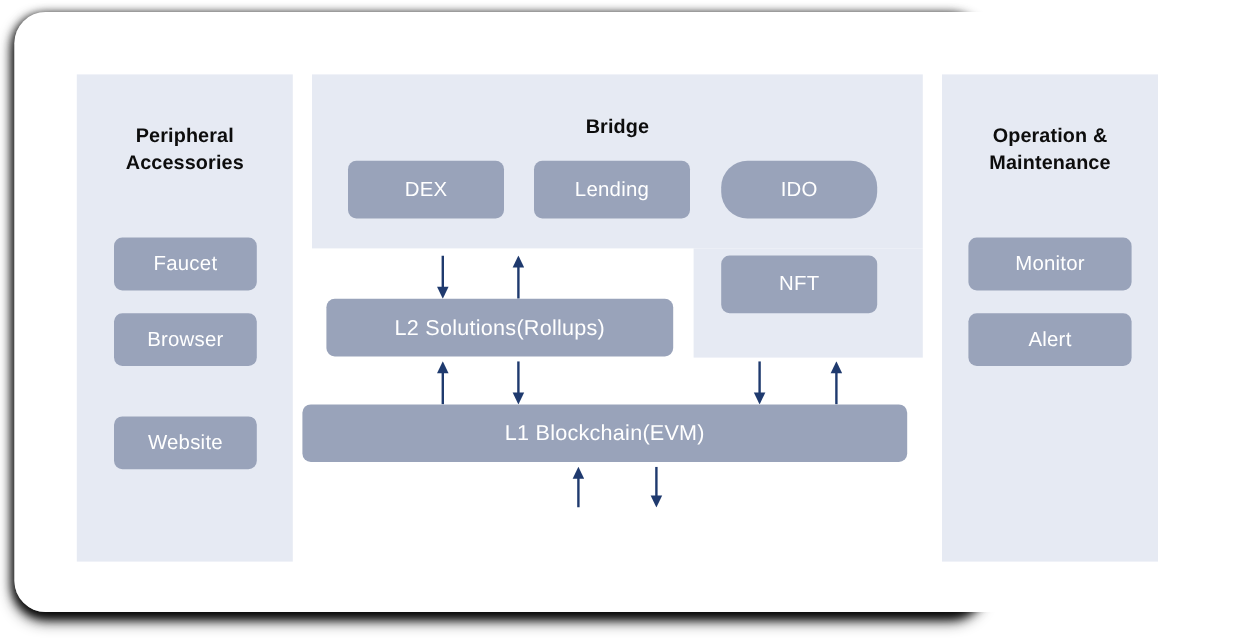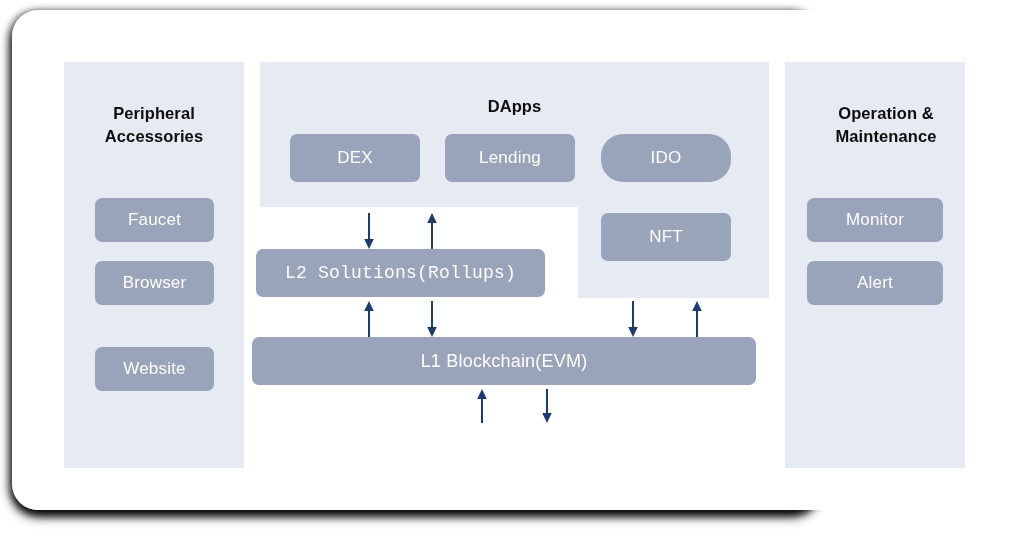--- a/index.html
+++ b/index.html
@@ -79,21 +79,21 @@
     left: 0;
     width: 100%;
     text-align: center;
     color: #0d0d0d;
     font-weight: bold;
     font-size: 16.5px;
     line-height: 23px;
     letter-spacing: 0.1px;
   }
   #title-left  { top: 92px; }
-  #title-right { top: 92px; padding-left: 11px; }
+  #title-right { top: 92px; }
   #title-dapps { top: 85px; }
 
   
   .box {
     position: absolute;
     background: #99a3ba;
     border-radius: 7px;
     color: #ffffff;
     display: flex;
     align-items: center;
@@ -129,21 +129,21 @@
       </div>
       <div class="box" style="left:83px; top:251px; width:119px; height:44px;">
         <span>Browser</span>
       </div>
       <div class="box" style="left:83px; top:337px; width:119px; height:44px;">
         <span>Website</span>
       </div>
 
       <div class="panel" id="panel-dapps-top"></div>
       <div class="panel" id="panel-dapps-right"></div>
-      <div class="panel-title" id="title-dapps" style="left:248px;width:509px;">DApps</div>
+      <div class="panel-title" id="title-dapps" style="left:248px;width:509px;">Bridge</div>
 
       <div class="box" style="left:433px; top:124px; width:130px; height:48px;">
         <span>Lending</span>
       </div>
       <div class="box" style="left:278px; top:124px; width:130px; height:48px;">
         <span>DEX</span>
       </div>
       <div class="box" style="left:589px; top:124px; width:130px; height:48px;border-radius:22px;">
         <span>IDO</span>
       </div>
@@ -157,21 +157,21 @@
           <path d="M7 36 L2.2 26 L11.8 26 Z" fill="#1f3a6e"></path>
         </svg>
       </div>
       <div class="arrow" style="left:413px; top:203px; height:36px;">
         <svg width="14" height="36" viewBox="0 0 14 36">
           <line x1="7" y1="36" x2="7" y2="7" stroke="#1f3a6e" stroke-width="2"></line>
           <path d="M7 0 L2.2 10 L11.8 10 Z" fill="#1f3a6e"></path>
         </svg>
       </div>
 
-      <div class="box big" style="left:244px; top:239px; width:289px; height:48px;font-family:Liberation Mono, monospace;">
+      <div class="box big" style="left:260px; top:239px; width:289px; height:48px;">
         <span>L2 Solutions(Rollups)</span>
       </div>
 
       <div class="arrow" style="left:350px; top:291px; height:36px;">
         <svg width="14" height="36" viewBox="0 0 14 36">
           <line x1="7" y1="36" x2="7" y2="7" stroke="#1f3a6e" stroke-width="2"></line>
           <path d="M7 0 L2.2 10 L11.8 10 Z" fill="#1f3a6e"></path>
         </svg>
       </div>
       <div class="arrow" style="left:413px; top:291px; height:36px;">

